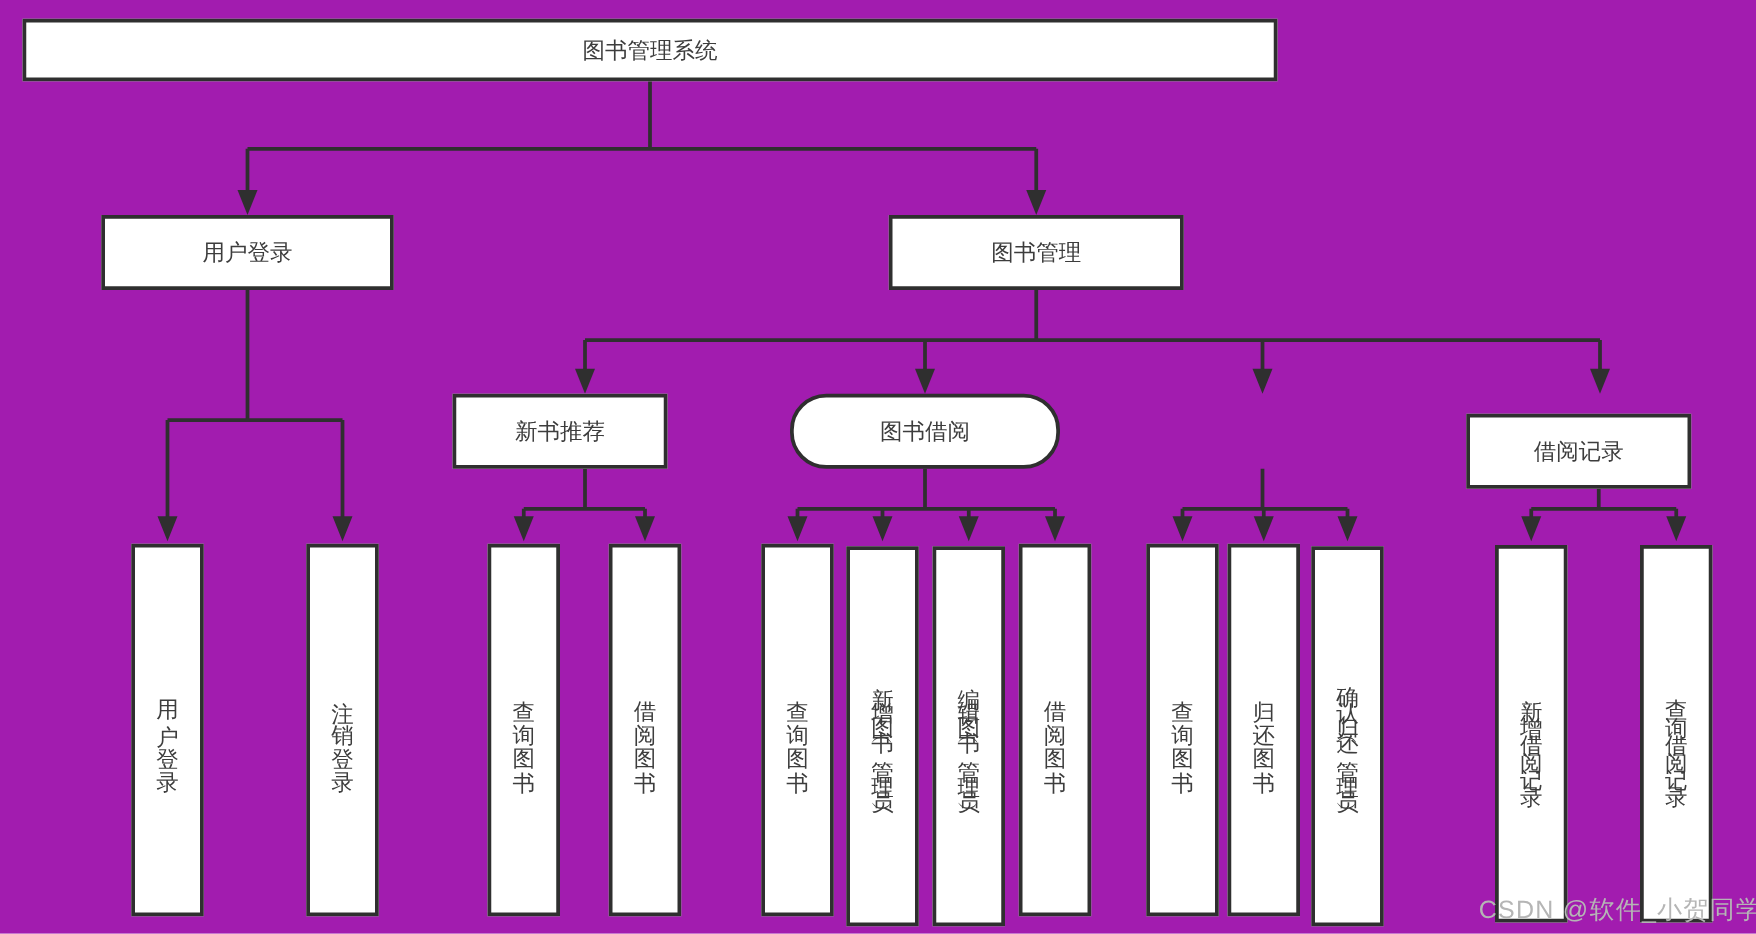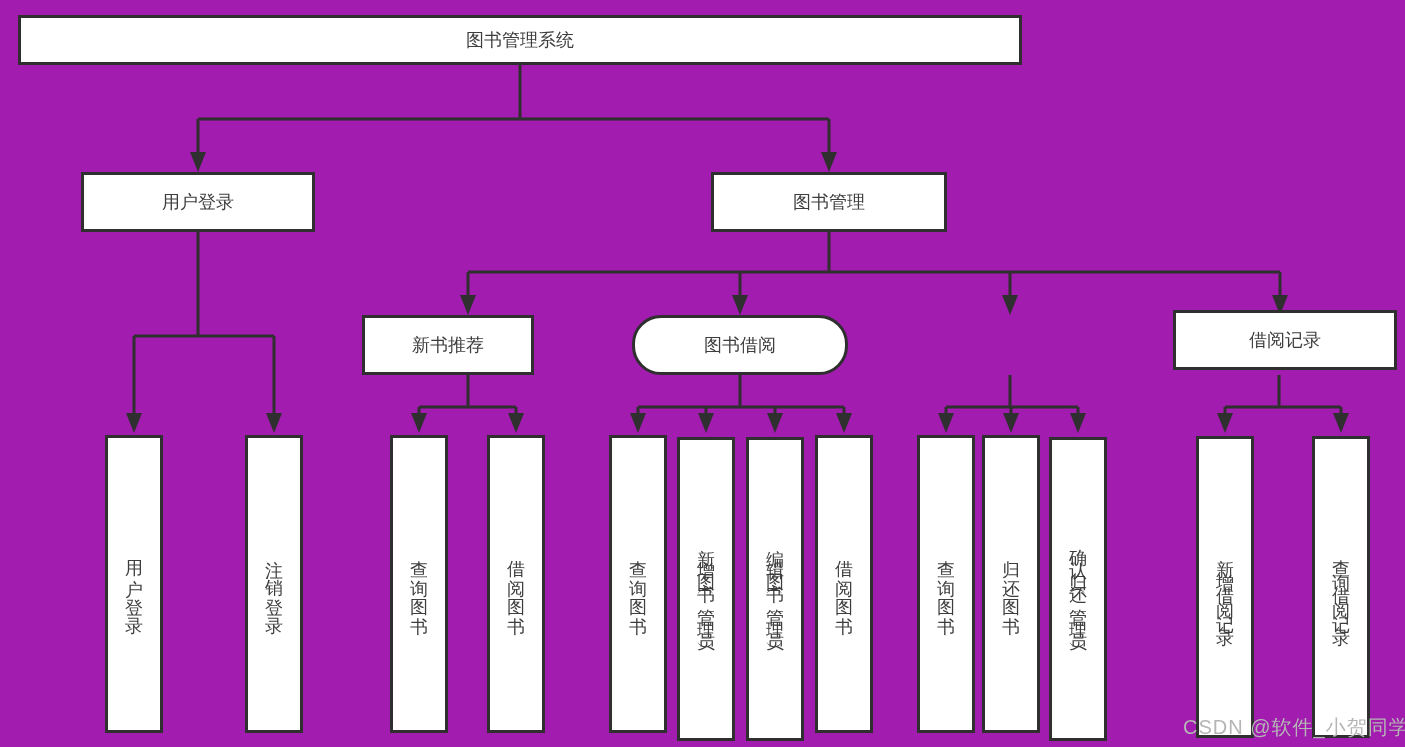--- a/index.html
+++ b/index.html
@@ -89,21 +89,21 @@
     </g>
   </svg>
 
   <div class="node" style="left:18px; top:15px; width:1004px; height:50px;">图书管理系统</div>
 
   <div class="node" style="left:81px; top:172px; width:234px; height:60px;">用户登录</div>
   <div class="node" style="left:711px; top:172px; width:236px; height:60px;">图书管理</div>
 
   <div class="node" style="left:362px; top:315px; width:172px; height:60px;">新书推荐</div>
   <div class="node" style="left:632px; top:315px; width:216px; height:60px;border-radius:29px;">图书借阅</div>
-  <div class="node" style="left:1173px; top:310px; width:224px; height:60px;text-align:center;">借阅记录</div>
+  <div class="node" style="left:1173px; top:331px; width:180px; height:60px;text-align:center;">借阅记录</div>
 
   <div class="node vnode v4" style="left:105px; top:435px; width:58px; height:298px;">用户登录</div>
   <div class="node vnode v4" style="left:245px; top:435px; width:58px; height:298px;">注销登录</div>
 
   <div class="node vnode v4" style="left:390px; top:435px; width:58px; height:298px;">查询图书</div>
   <div class="node vnode v4" style="left:487px; top:435px; width:58px; height:298px;">借阅图书</div>
 
   <div class="node vnode v4" style="left:609px; top:435px; width:58px; height:298px;">查询图书</div>
   <div class="node vnode v9" style="left:677px; top:437px; width:58px; height:304px;">新增图书（管理员）</div>
   <div class="node vnode v9" style="left:746px; top:437px; width:58px; height:304px;">编辑图书（管理员）</div>

